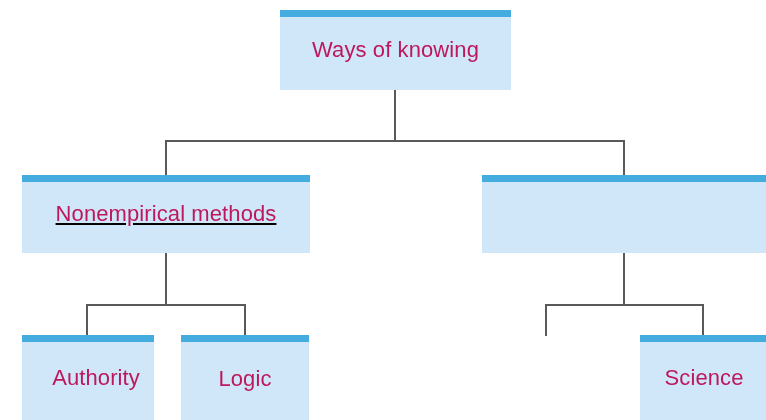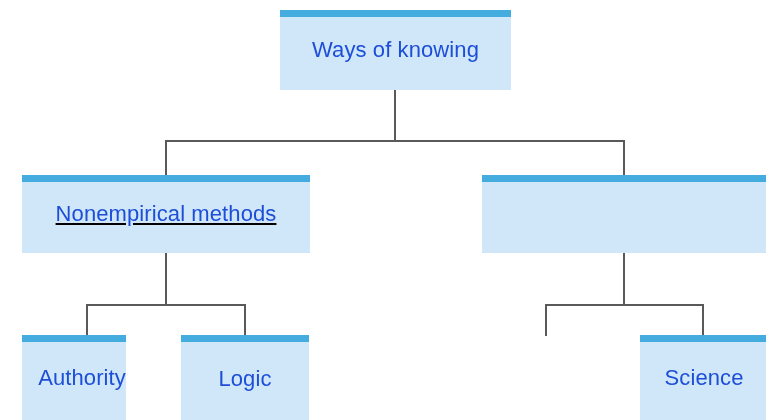--- a/index.html
+++ b/index.html
@@ -29,21 +29,21 @@
   .node .cap {
     position: absolute;
     top: 0;
     left: 0;
     right: 0;
     height: 7px;
     background: #45ace0;
   }
   .node .label {
     position: relative;
-    color: #1d4ed8;
+    color: #be185d;
     font-size: 22px;
     line-height: 26px;
     letter-spacing: 0.1px;
     white-space: nowrap;
     text-align: left;
   }
   .node.root .label,
   .node.mid .label {
     font-size: 22px;
   }
@@ -89,21 +89,21 @@
 
   <div class="node mid" style="left:22px; top:175px; width:288px; height:78px;text-decoration:underline;">
     <span class="cap"></span>
     <span class="label">Nonempirical methods</span>
   </div>
 
   <div class="node mid" style="left:482px; top:175px; width:288px; height:78px;">
     <span class="cap"></span>
   </div>
 
-  <div class="node leaf" style="left:22px; top:335px; width:104px; height:86px;padding-left:16px;">
+  <div class="node leaf" style="left:22px; top:335px; width:132px; height:86px;padding-left:16px;">
     <span class="cap"></span>
     <span class="label">Authority</span>
   </div>
 
   <div class="node leaf" style="left:181px; top:335px; width:128px; height:88px;">
     <span class="cap"></span>
     <span class="label">Logic</span>
   </div>
 
 

